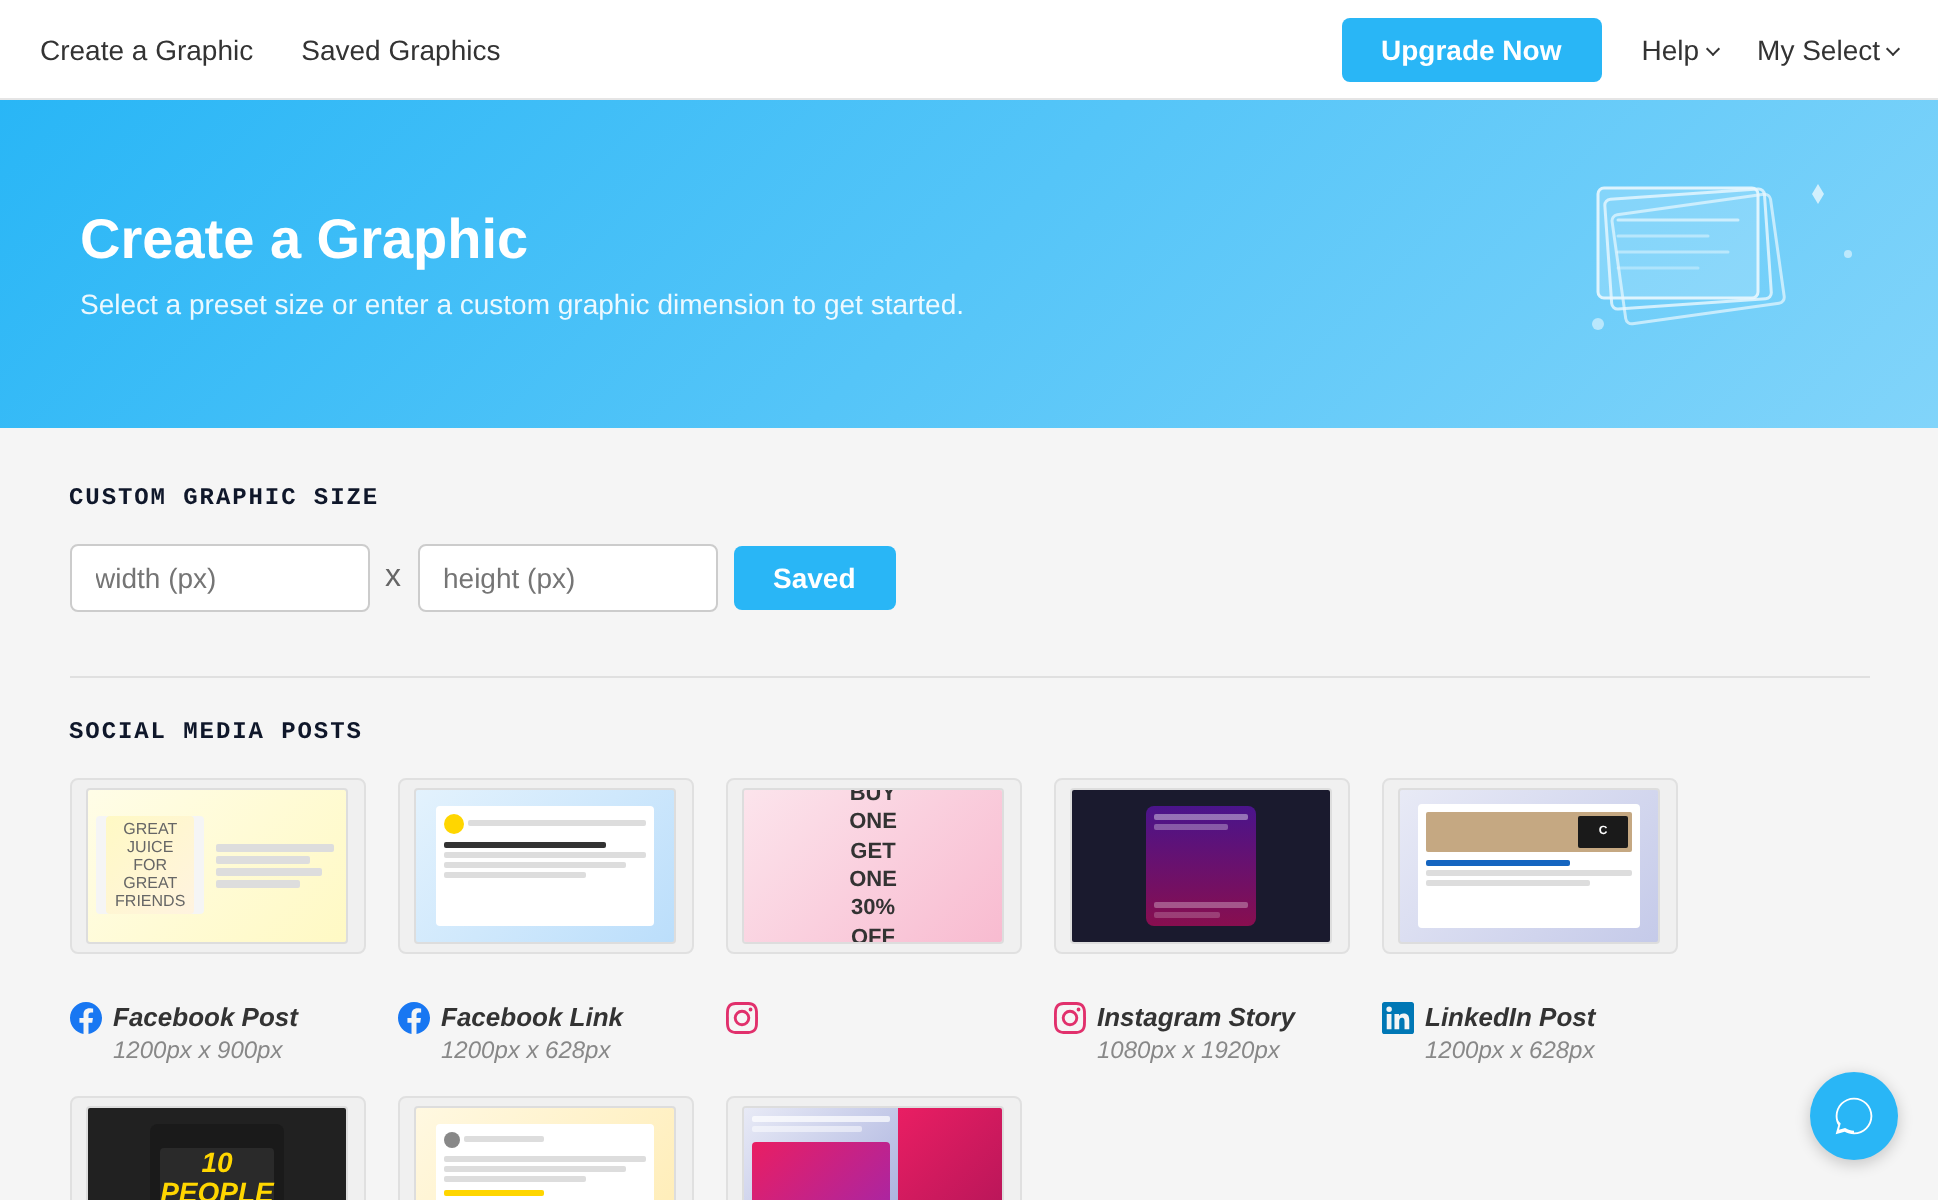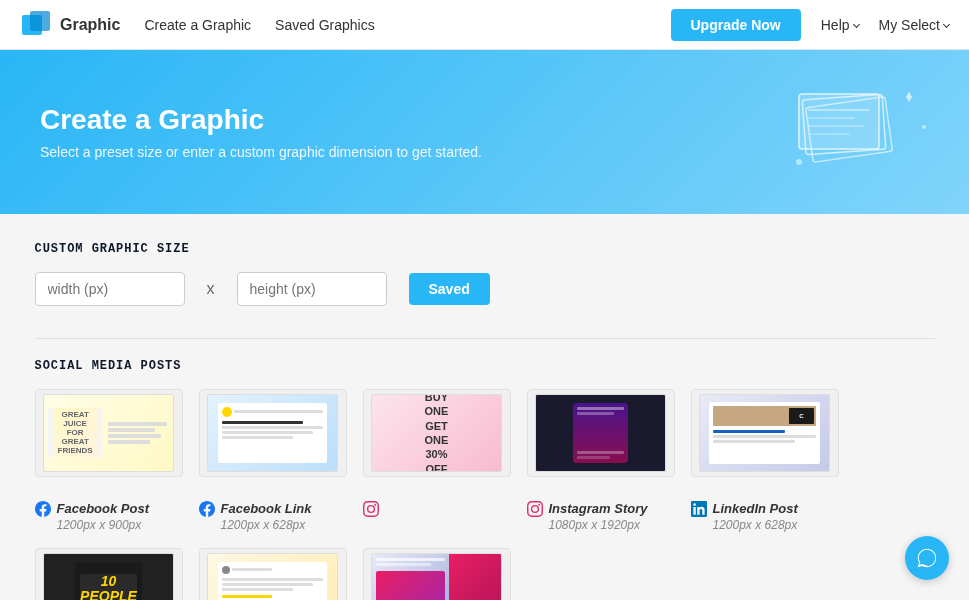--- a/index.html
+++ b/index.html
@@ -114,21 +114,21 @@
       font-weight: 700;
       letter-spacing: 0.08em;
       color: #0f172a;
       margin-bottom: 16px;
       text-transform: uppercase;
       font-family: Liberation Mono, monospace;
     }
     .custom-size-row {
       display: flex;
       align-items: center;
-      gap: 22px;
+      gap: 8px;
       margin-bottom: 32px;
     }
     .custom-size-input {
       width: 150px;
       padding: 8px 12px;
       border: 1px solid #ccc;
       border-radius: 4px;
       font-size: 14px;
       color: #999;
       outline: none;
@@ -233,27 +233,20 @@
     .t-fb-link { background: linear-gradient(135deg, #e3f2fd, #bbdefb); }
     .t-ig-post { background: linear-gradient(135deg, #fce4ec, #f8bbd0); }
     .t-ig-story { background: linear-gradient(135deg, #1a1a2e, #16213e); }
     .t-li-post { background: linear-gradient(135deg, #e8eaf6, #c5cae9); }
     .t-twitter { background: linear-gradient(135deg, #fff8e1, #ffecb3); }
   </style>
 </head>
 <body>
 
 <nav class="navbar">
-  <a class="navbar-brand" href="#">
-    <svg class="brand-icon" viewBox="0 0 32 32" xmlns="http://www.w3.org/2000/svg">
-      <rect x="2" y="6" width="20" height="20" rx="2" fill="#29b6f6"></rect>
-      <rect x="10" y="2" width="20" height="20" rx="2" fill="#0288d1" opacity="0.7"></rect>
-    </svg>
-    <span class="brand-name">Graphic</span>
-  </a>
   <div class="nav-links">
     <a class="nav-link">Create a Graphic</a>
     <a class="nav-link">Saved Graphics</a>
   </div>
   <div class="navbar-right">
     <button class="btn-upgrade">Upgrade Now</button>
     <div class="nav-dropdown">
       <span>Help</span>
       <i class="chevron"></i>
     </div>
@@ -300,21 +293,21 @@
 
   <hr class="section-divider">
   <div class="section-heading">SOCIAL MEDIA POSTS</div>
 
   <div class="cards-grid" id="cards-grid">
 
   <div class="card">
     <div class="card-thumb">
       <div class="thumb-inner t-fb-post" style="flex-direction:row;gap:4px;padding:4px;">
         <div style="width:45%;background:#f5f5f5;border-radius:2px;display:flex;align-items:center;justify-content:center;">
-          <div style="width:80%;height:80%;background:linear-gradient(135deg,#fff9c4,#fff3e0);border-radius:2px;display:flex;align-items:center;justify-content:center;font-size:8px;color:#666;font-weight:700;text-align:center;padding:2px;">GREAT JUICE FOR GREAT FRIENDS</div>
+          <div style="width:80%;height:80%;background:linear-gradient(135deg,#fff9c4,#fff3e0);border-radius:2px;display:flex;align-items:center;justify-content:center;font-size:8px;color:#666;font-weight:400;text-align:center;padding:2px;">GREAT JUICE FOR GREAT FRIENDS</div>
         </div>
         <div style="flex:1;display:flex;flex-direction:column;gap:2px;padding:2px;">
           <div style="height:4px;background:#ddd;border-radius:1px;width:100%;"></div>
           <div style="height:4px;background:#ddd;border-radius:1px;width:80%;"></div>
           <div style="height:4px;background:#ddd;border-radius:1px;width:90%;"></div>
           <div style="height:4px;background:#ddd;border-radius:1px;width:70%;"></div>
         </div>
       </div>
     </div>
     <div class="card-footer">

